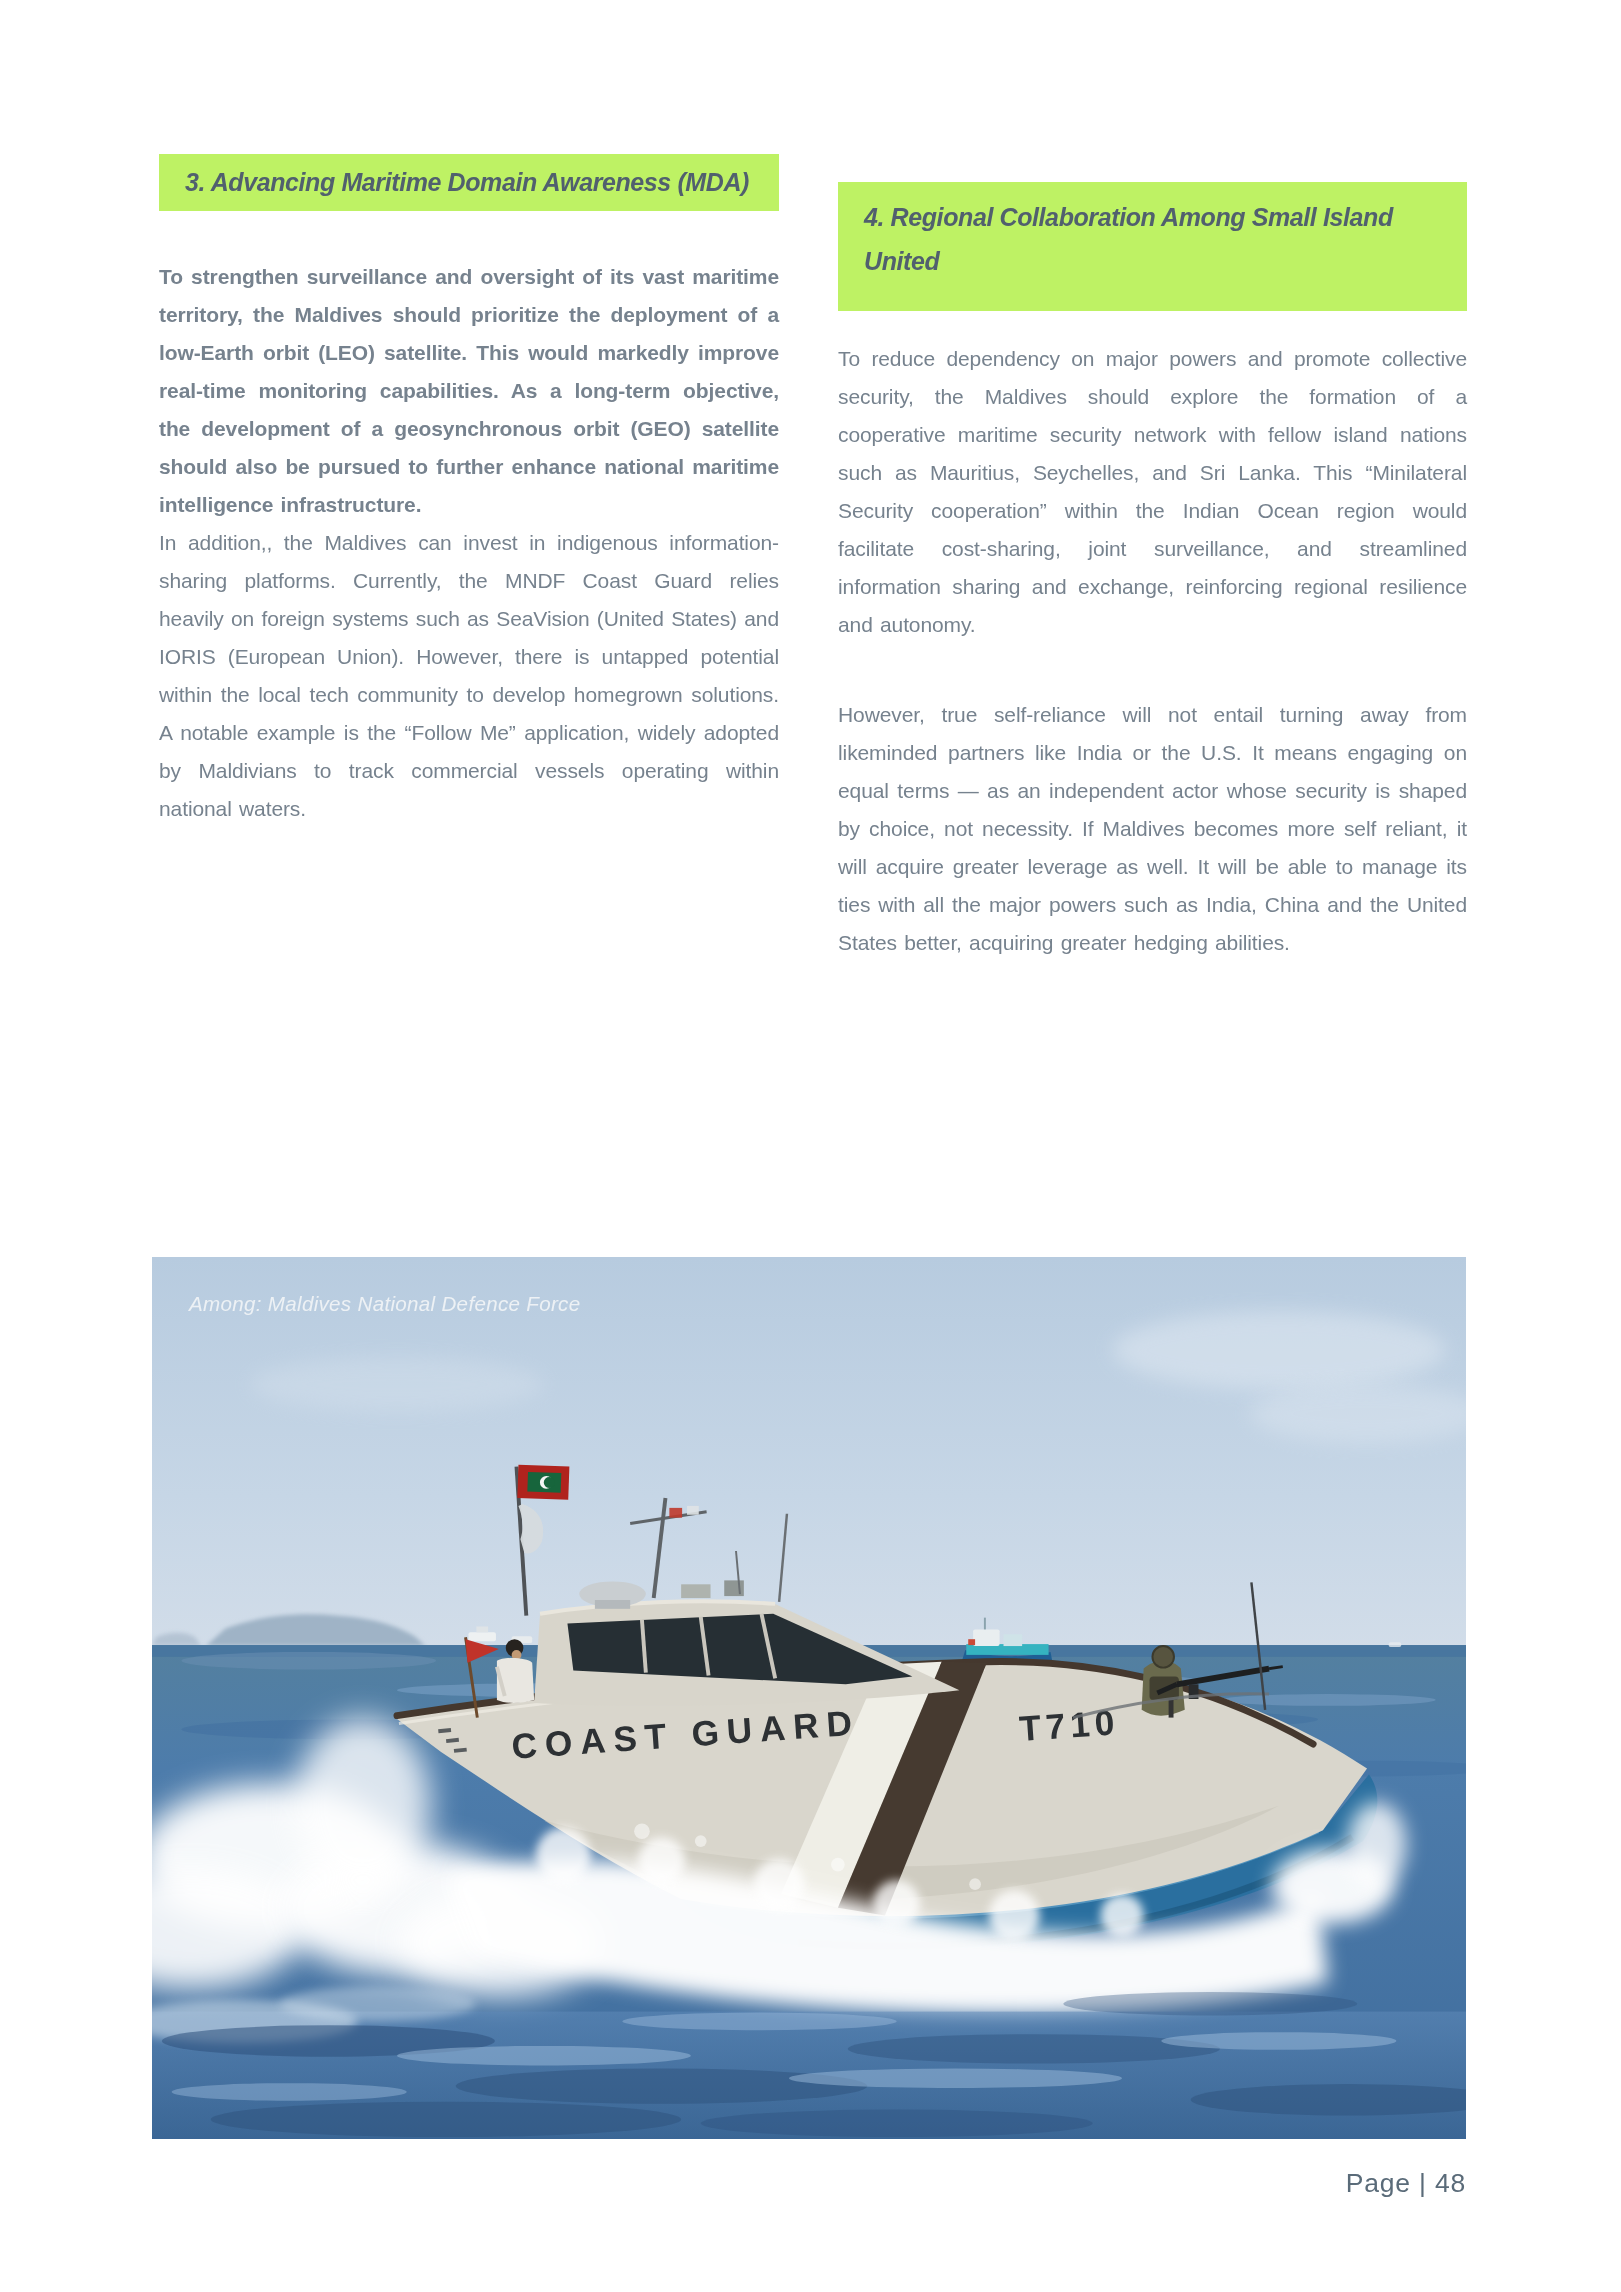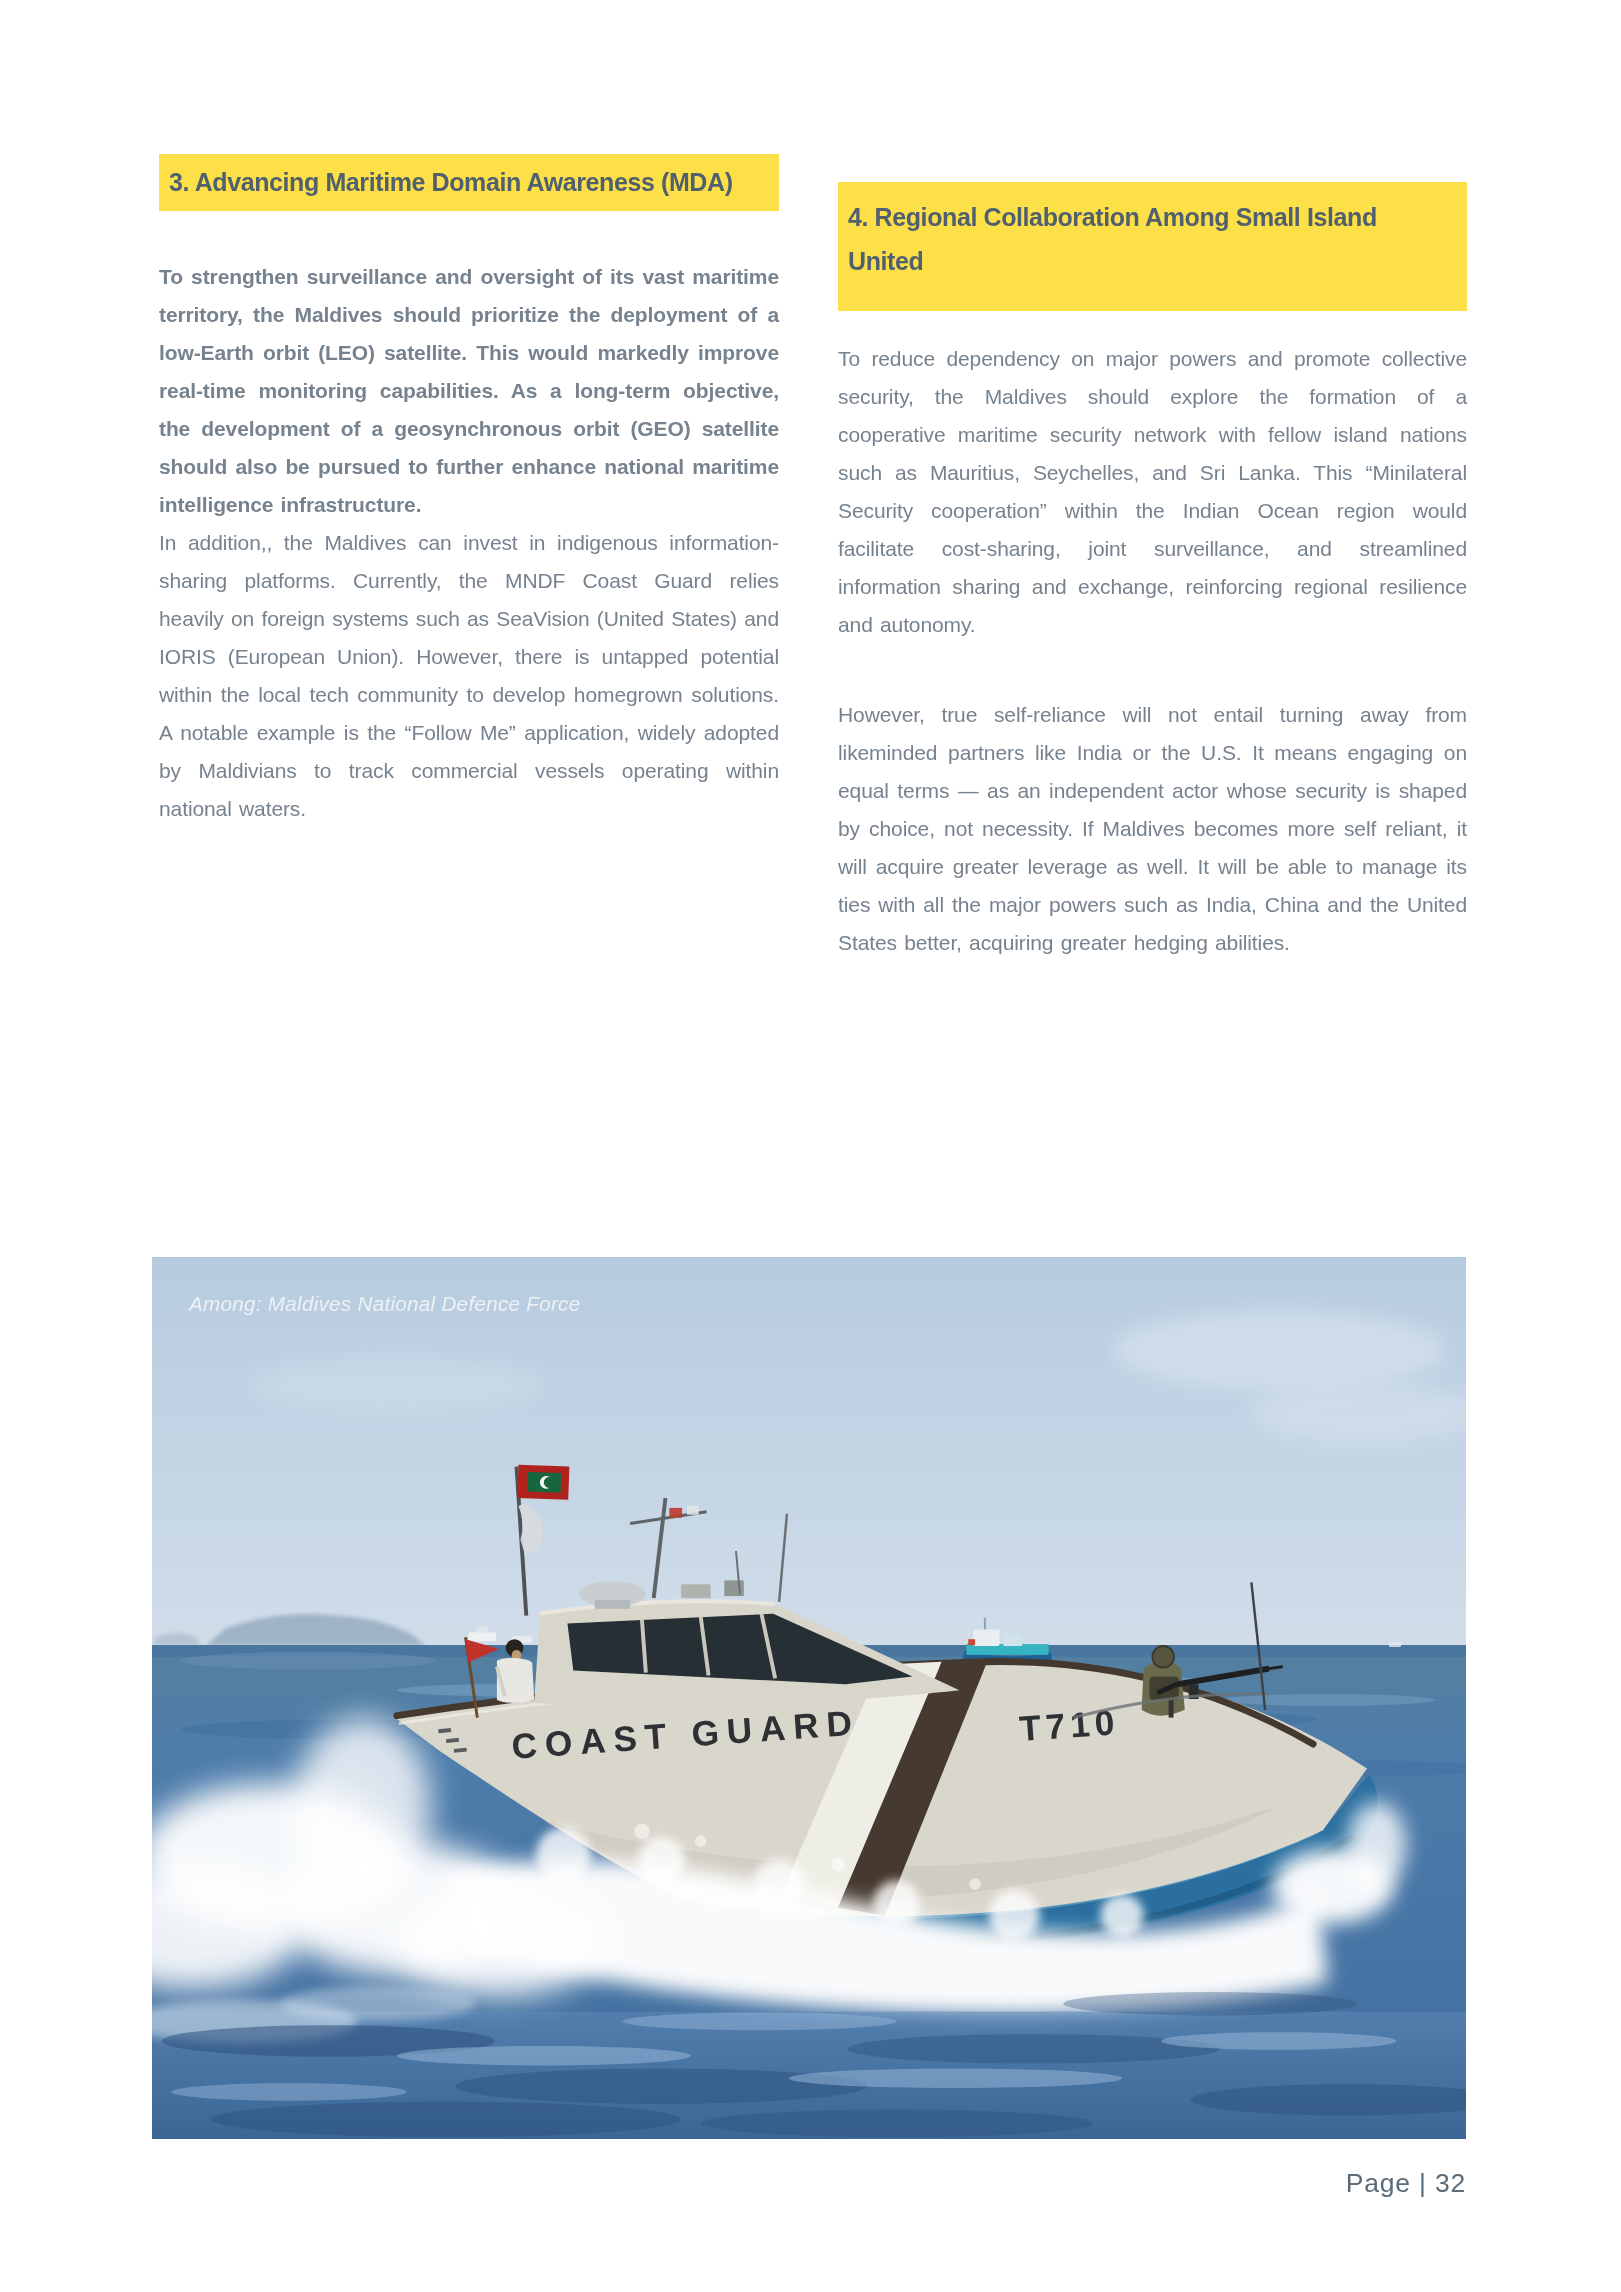--- a/index.html
+++ b/index.html
@@ -7,25 +7,26 @@
     position:relative;
     width:1621px;height:2293px;
     background:#ffffff;
     font-family:"Liberation Sans", sans-serif;
     overflow:hidden;
   }
   .col{position:absolute;top:154px;}
   .col-left{left:159px;width:620px;}
   .col-right{left:838px;width:629px;}
   .hbox{
-    background:#fde047;
+    background:#bef264;
     color:#51606e;
     font-weight:bold;
-    padding:0 10px;
+    padding:0 26px;
     box-sizing:border-box;
+    font-style:italic;
   }
   .hbox-left{height:57px;display:flex;align-items:center;}
   .hbox-left h2{
     margin:0;font-size:25px;letter-spacing:-0.4px;white-space:nowrap;font-weight:bold;
   }
   .hbox-right{height:129px;padding-top:12.7px;margin-top:28px;}
   .hbox-right h2{
     margin:0;font-size:25px;letter-spacing:-0.4px;line-height:44px;font-weight:bold;white-space:nowrap;
   }
   .body-par{
@@ -276,16 +277,16 @@
         <ellipse cx="400" cy="815" rx="150" ry="10" fill="#9cbbdb" opacity="0.5"></ellipse>
         <ellipse cx="820" cy="838" rx="170" ry="10" fill="#9cbbdb" opacity="0.5"></ellipse>
         <ellipse cx="1150" cy="800" rx="120" ry="9" fill="#9cbbdb" opacity="0.5"></ellipse>
         <ellipse cx="140" cy="852" rx="120" ry="9" fill="#9cbbdb" opacity="0.45"></ellipse>
         <ellipse cx="620" cy="780" rx="140" ry="9" fill="#9cbbdb" opacity="0.45"></ellipse>
       </g>
     </svg>
     <div class="photo-caption">Among: Maldives National Defence Force</div>
   </div>
 
-  <div class="footer">Page | 32</div>
+  <div class="footer">Page | 48</div>
 
 </div>
 
 
 </body></html>

